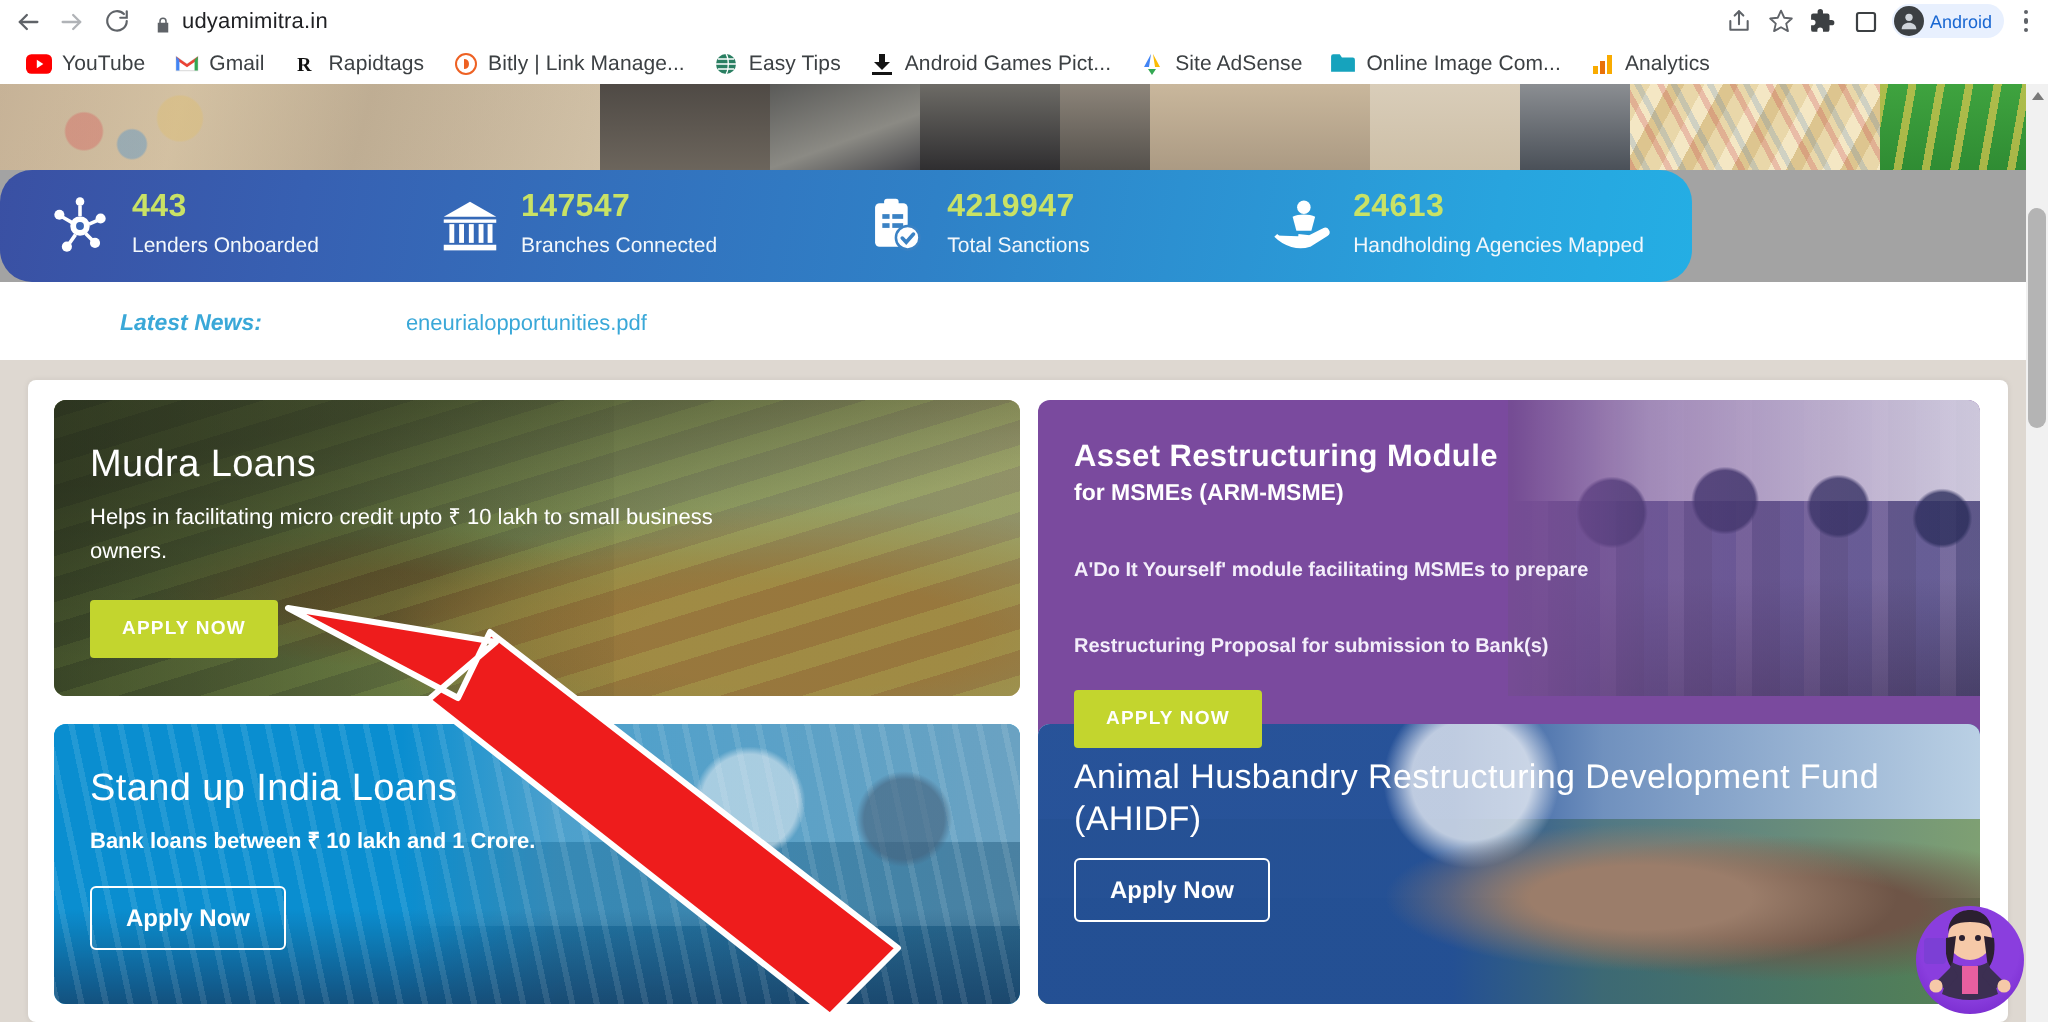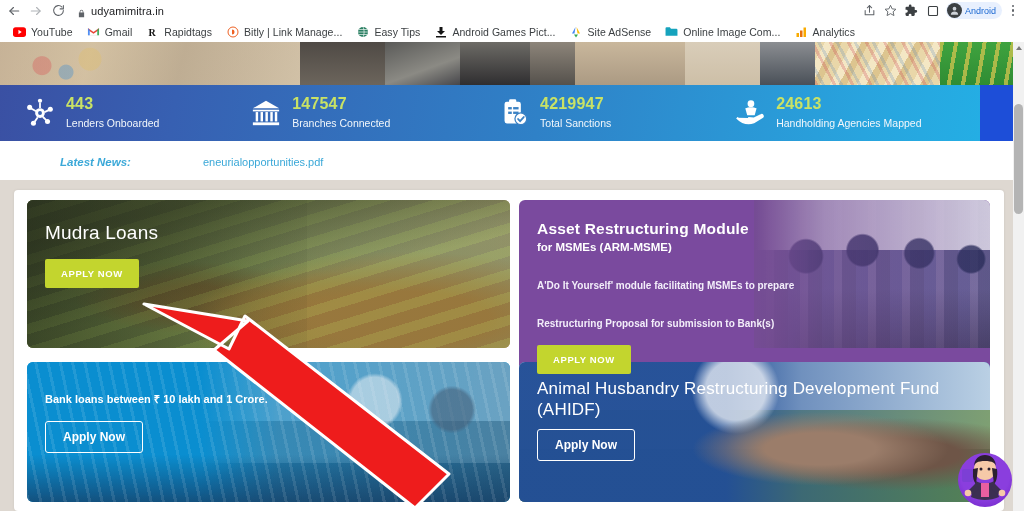--- a/index.html
+++ b/index.html
@@ -2,21 +2,21 @@
 <html><head>
 <meta charset="utf-8">
 <style>
   * { box-sizing: border-box; margin: 0; padding: 0; }
   html, body {
     width: 1024px; height: 511px;
     overflow: hidden;
     font-family: "Liberation Sans", sans-serif;
     background: #ffffff;
   }
-  .screen { position: relative; width: 1024px; height: 511px; overflow: hidden; background:#1d4ed8; }
+  .screen { position: relative; width: 1024px; height: 511px; overflow: hidden; background:#a3a3a3; }
 
   
   .chrome { position:absolute; top:0; left:0; width:1024px; height:42px; background:#ffffff; z-index:40; }
   .omnibar { position:absolute; top:0; left:0; width:1024px; height:21px; display:flex; align-items:center; }
   .nav-btns { display:flex; align-items:center; gap:2px; padding-left:4px; }
   .nav-btn { width:20px; height:20px; display:flex; align-items:center; justify-content:center;
              color:#5f6368; font-size:12px; line-height:1; }
   .nav-btn svg { display:block; }
   .url-area { display:flex; align-items:center; margin-left:9px; gap:5px; }
   .lock-icon { width:9px; height:11px; position:relative; }
@@ -61,23 +61,23 @@
   .s9 { left:815px; width:125px;
         background:repeating-linear-gradient(118deg,#e9d7a9 0 9px,#f4e7c4 9px 17px,#ddc58f 17px 24px); }
   .s9::after{content:""; position:absolute; inset:0;
      background:repeating-linear-gradient(62deg, rgba(200,60,80,.25) 0 3px, transparent 3px 16px),
                 repeating-linear-gradient(62deg, rgba(60,120,190,.2) 6px 9px, transparent 9px 22px); }
   .s10{ left:940px; width:84px; background:linear-gradient(180deg,#3fa33f,#2f8c33); }
   .s10::after{content:""; position:absolute; inset:0;
      background:repeating-linear-gradient(100deg, rgba(220,200,80,.7) 0 4px, transparent 4px 14px); }
 
   
-  .stats { position:absolute; top:85px; left:0; width:980px; height:56px;
+  .stats { position:absolute; top:85px; left:0; width:846px; height:56px;
            background:linear-gradient(100deg,#3a50a3 0%,#3760b2 18%,#2f81c7 55%,#28a4de 88%,#24aee4 100%);
-           display:flex; align-items:center; }
+           display:flex; align-items:center;border-radius:16px; }
   .stat { display:flex; align-items:center; gap:10px; }
   .stat:nth-child(1){ margin-left:24px; width:230px; }
   .stat:nth-child(2){ width:252px; }
   .stat:nth-child(3){ width:240px; }
   .stat:nth-child(4){ width:250px; }
   .stat-ico { width:32px; height:32px; flex:0 0 32px; display:flex; align-items:center; justify-content:center; }
   .stat-ico svg { display:block; }
   .stat-num { font-size:16px; font-weight:bold; color:#c9e265; line-height:1.15; letter-spacing:.2px; }
   .stat-lbl { font-size:10.5px; color:#f2f7fb; line-height:1.2; }
 
@@ -438,38 +438,40 @@
   <div class="pagebg"></div>
   <div class="white-card"></div>
 
   <div class="grid">
 
     <div class="card c-mudra">
       <div class="bgart"></div>
       <div class="shade"></div>
       <div class="copy">
         <h3>Mudra Loans</h3>
+        <p>Helps in facilitating micro credit upto ₹ 10 lakh to small business owners.</p>
         <span class="btn-lime">APPLY NOW</span>
       </div>
     </div>
 
     <div class="card c-arm">
       <div class="photo"></div>
       <div class="copy">
         <h3>Asset Restructuring Module</h3>
         <div class="sub">for MSMEs (ARM-MSME)</div>
         <div class="l1">A'Do It Yourself' module facilitating MSMEs to prepare</div>
         <div class="l2">Restructuring Proposal for submission to Bank(s)</div>
         <span class="btn-lime">APPLY NOW</span>
       </div>
     </div>
 
     <div class="card c-standup">
       <div class="photo"></div>
       <div class="copy">
+        <h3>Stand up India Loans</h3>
         <p>Bank loans between ₹ 10 lakh and 1 Crore.</p>
         <span class="btn-outline">Apply Now</span>
       </div>
     </div>
 
     <div class="card c-ahidf">
       <div class="photo"></div>
       <div class="copy" style="padding-top:16px;">
         <h3>Animal Husbandry Restructuring Development Fund (AHIDF)</h3>
         <span class="btn-outline">Apply Now</span>

